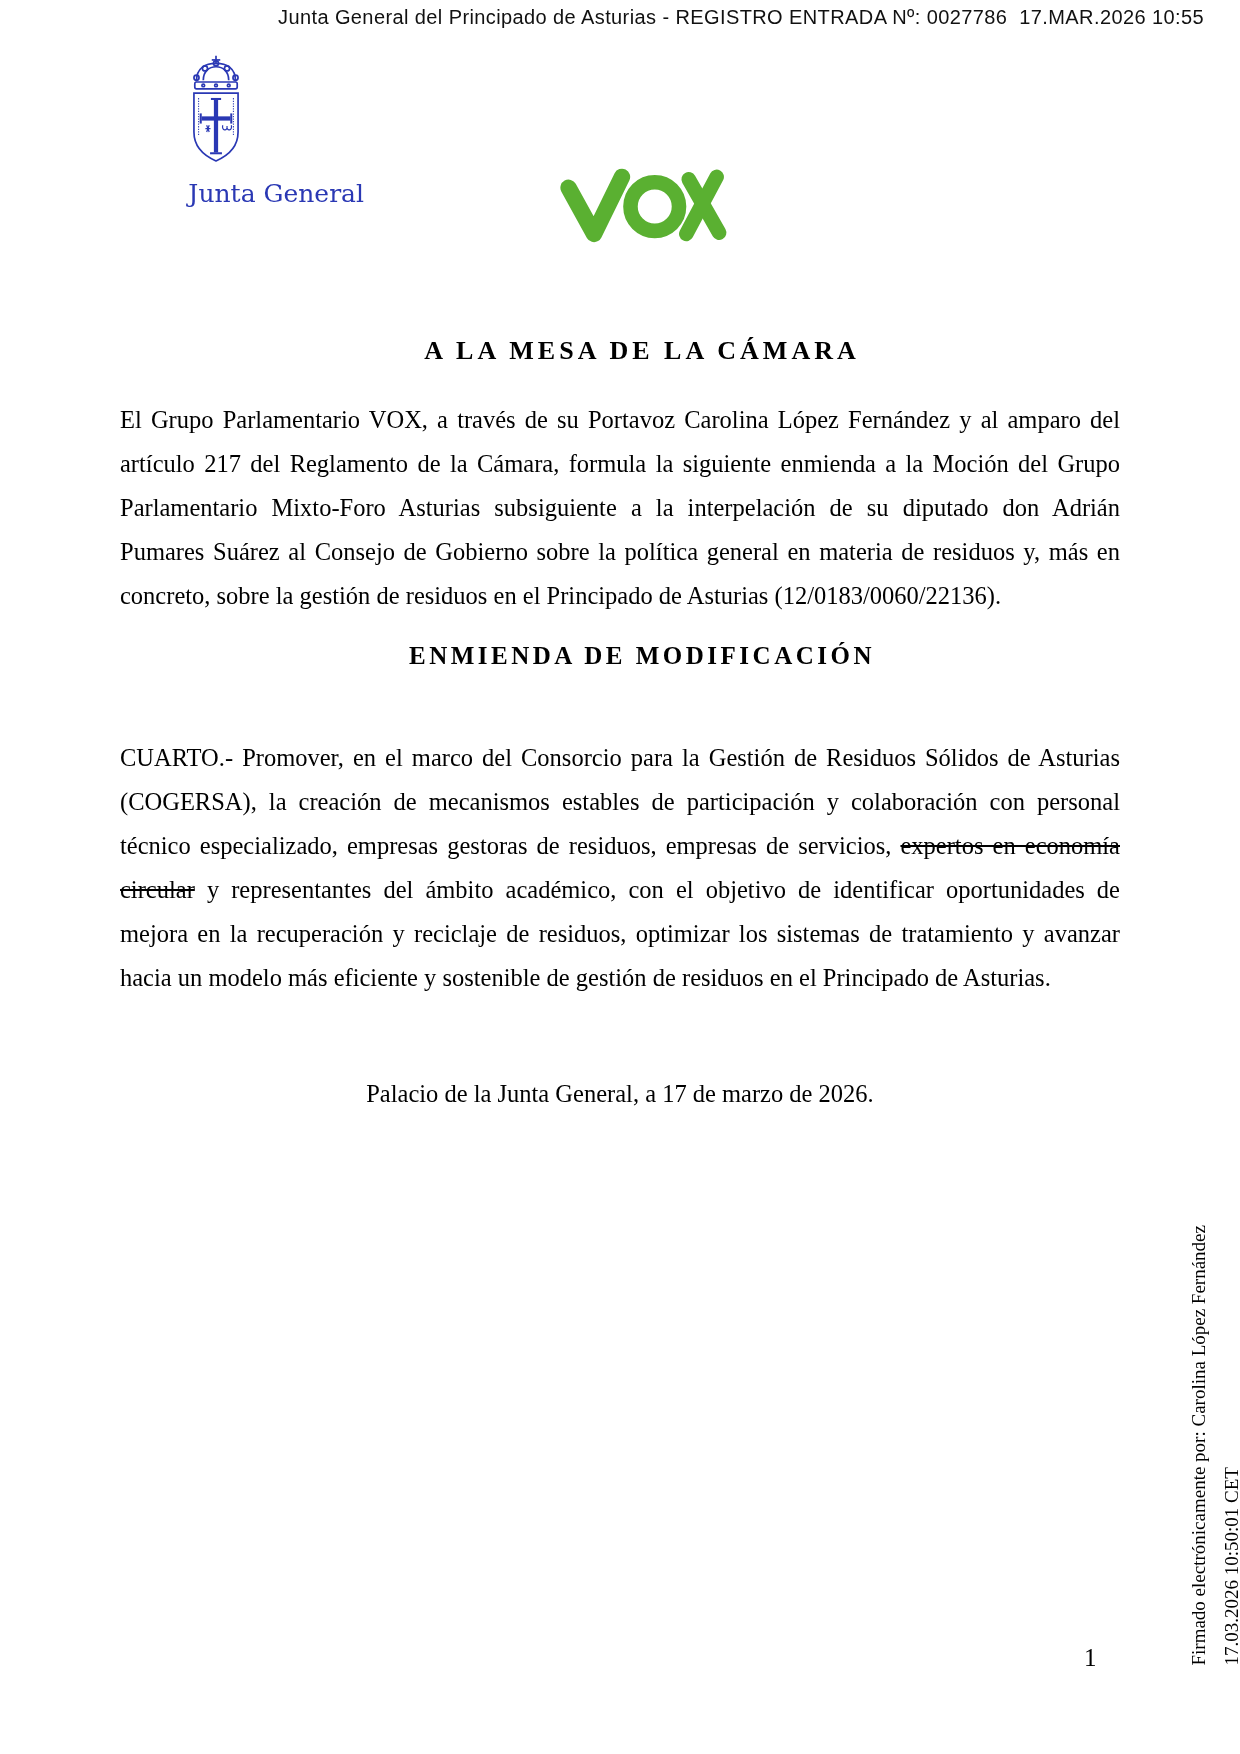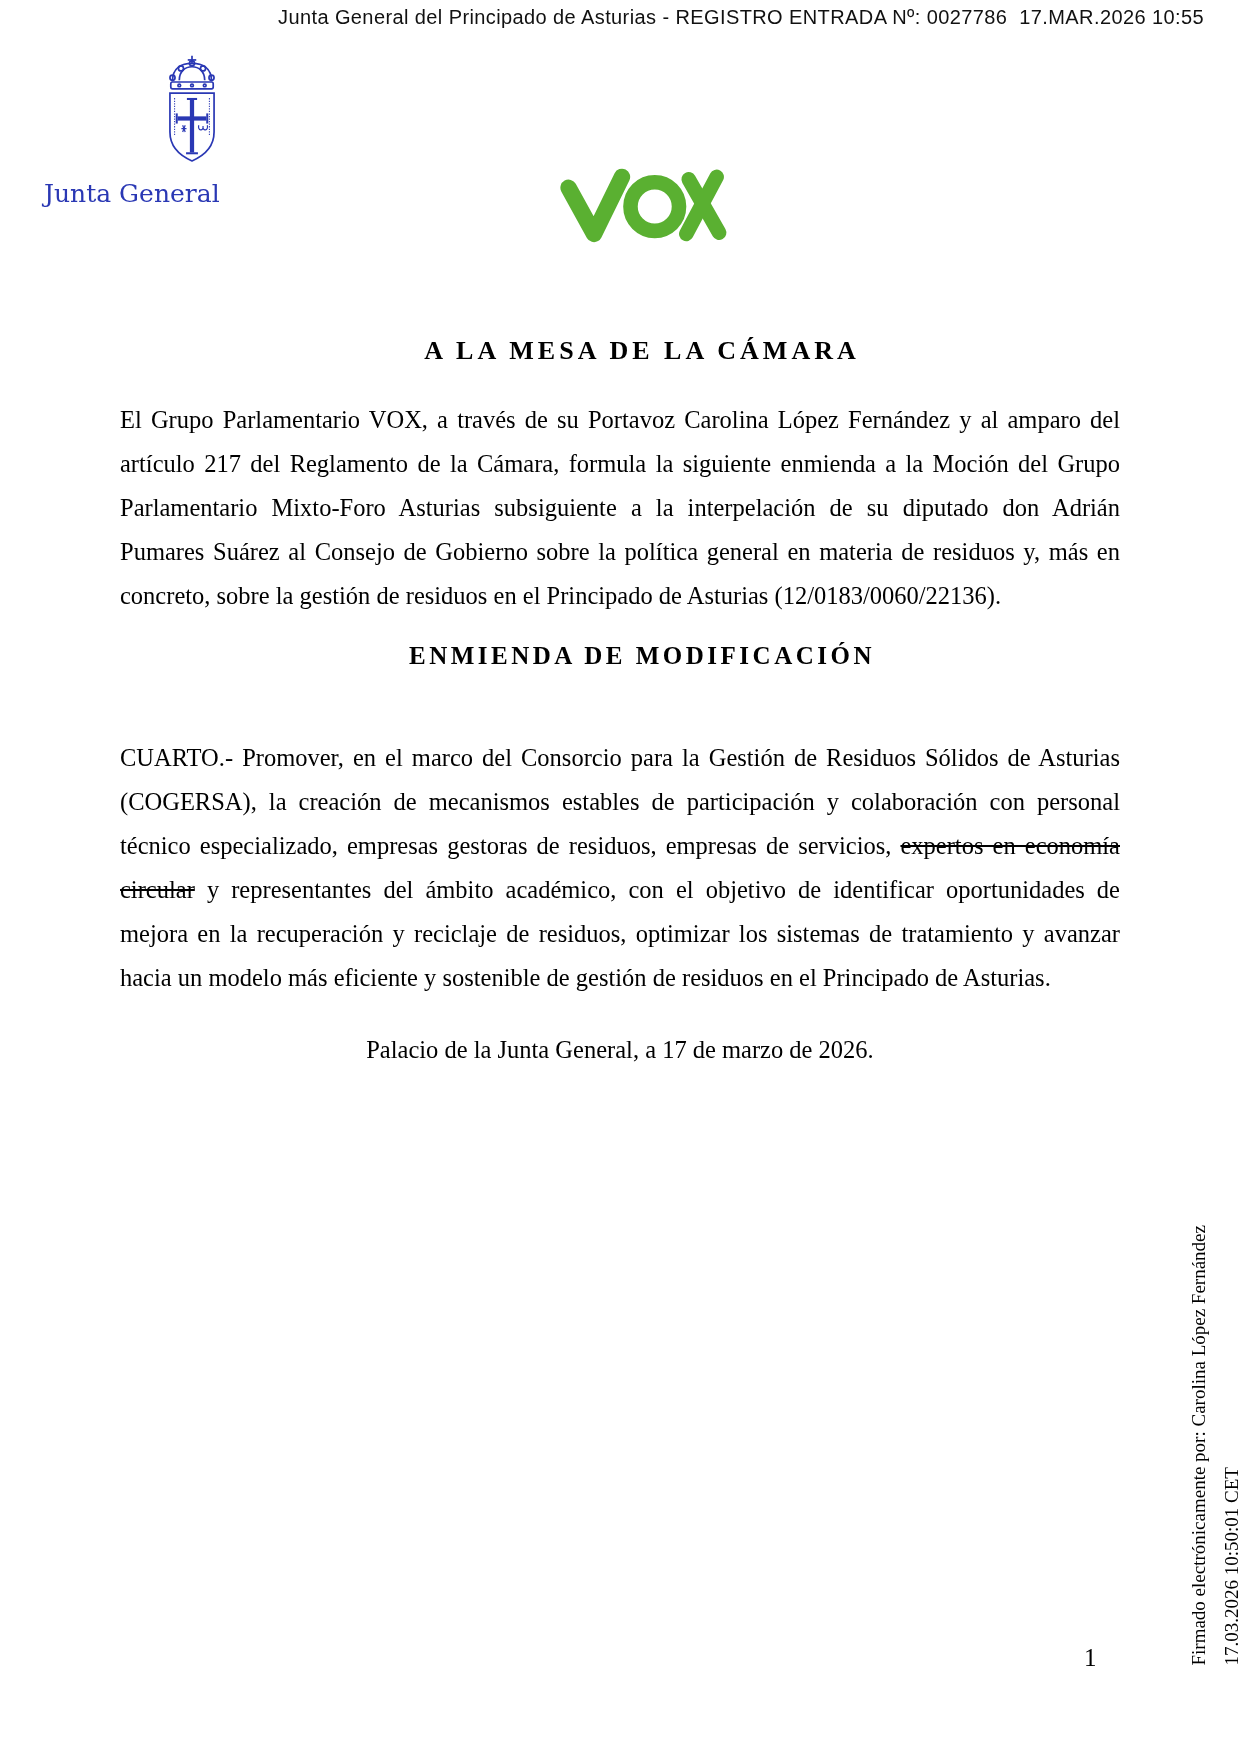--- a/index.html
+++ b/index.html
@@ -13,21 +13,21 @@
 
   
   .reg-header {
     position:absolute; top:6px; left:278px;
     font-family:"Liberation Sans", sans-serif;
     font-size:20px; letter-spacing:0.4px; white-space:pre; color:#111;
   }
 
   
   .letterhead-junta {
-    position:absolute; left:44px; top:54px; width:296px; text-align:left;
+    position:absolute; left:68px; top:54px; width:296px; text-align:right;
     color:var(--crest-blue,#2a38b4);
   }
   .crest-svg { display:block; margin:0 auto 12px auto; }
   .junta-line {
     font-family:"DejaVu Serif", serif;
     font-size:25px; line-height:31px; color:var(--crest-blue,#2a38b4);
   }
 
   
   .letterhead-vox { position:absolute; left:0; right:0; top:168px; text-align:center; }
@@ -47,21 +47,21 @@
     font-size:24.5px; line-height:44px; text-align:justify;
   }
   #para1 { top:398px; }
   .amendment-heading {
     position:absolute; top:642px; left:0; width:100%; margin:0;
     text-align:center; font-size:25px; font-weight:700; letter-spacing:3.5px;
   }
   #para2 { top:736px; }
 
   .dateline {
-    position:absolute; top:1028px; left:120px; width:1000px; margin:0;
+    position:absolute; top:1072px; left:120px; width:1000px; margin:0;
     text-align:center; font-size:24.5px; line-height:44px;
   }
 
   .seg-bold   { font-weight:400; }
   .seg-strike { text-decoration:line-through; }
 
   
   .vertical-signature {
     position:absolute; right:36px; bottom:88px;
     writing-mode:vertical-rl; transform:rotate(180deg);

